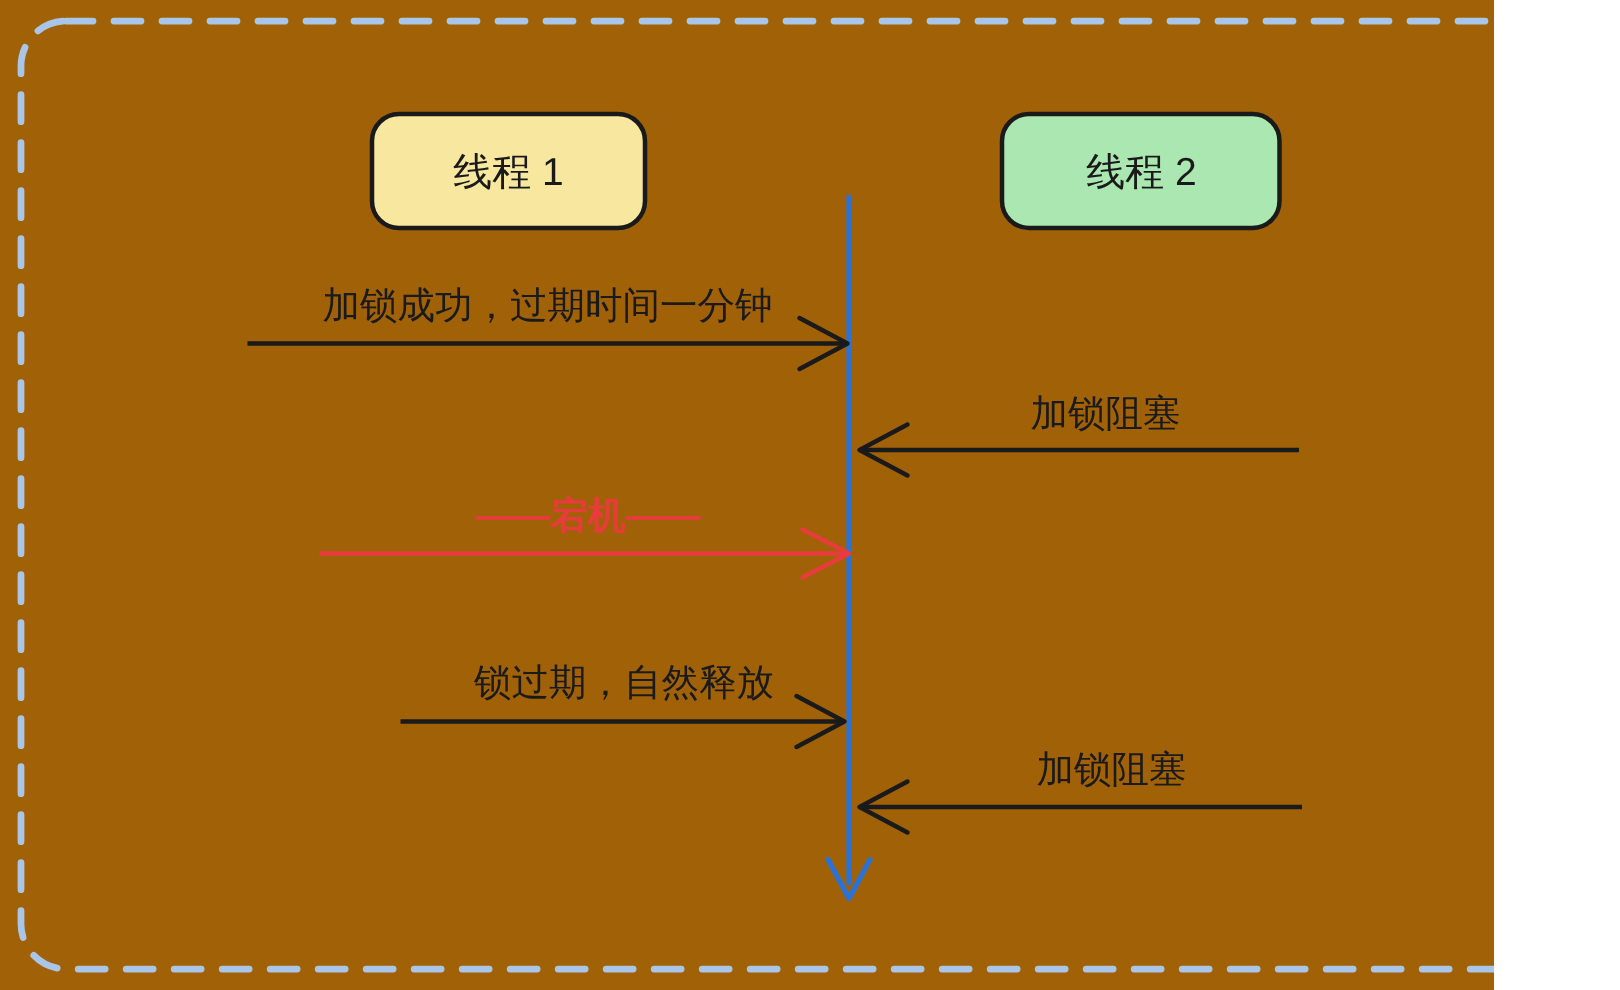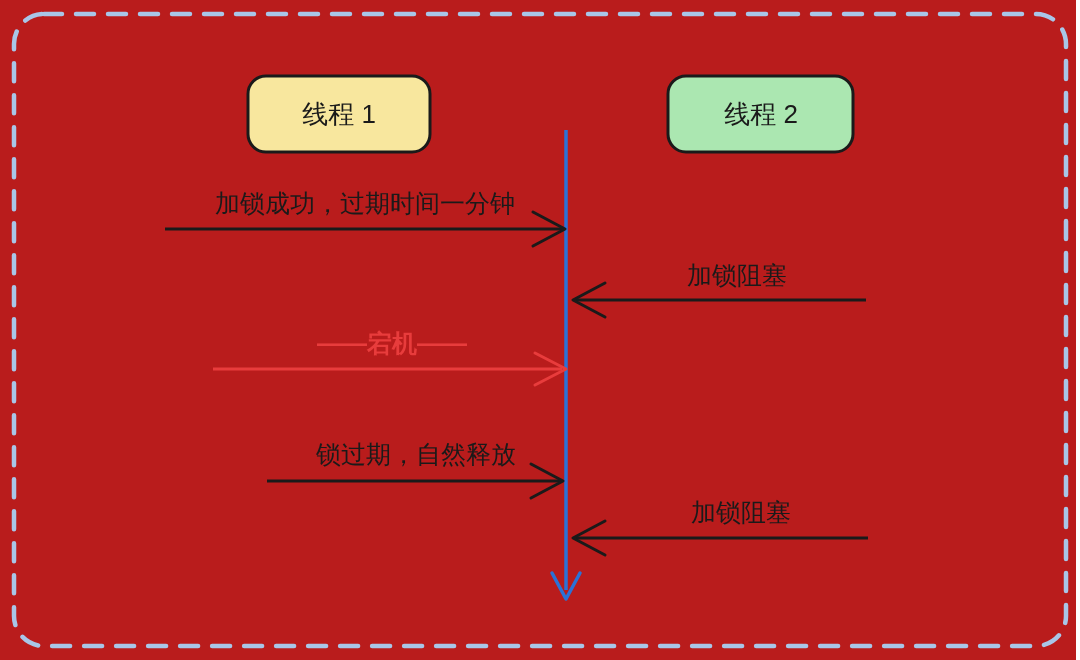--- a/index.html
+++ b/index.html
@@ -3,23 +3,23 @@
 <meta charset="utf-8">
 <style>
   html, body {
     margin: 0;
     padding: 0;
     background: #ffffff;
     font-family: "Liberation Sans", "DejaVu Sans", sans-serif;
   }
   .canvas {
     position: relative;
-    width: 1076px;
+    width: 996px;
     height: 660px;
-    background: #b91c1c;
+    background: #a16207;
     overflow: hidden;
   }
   svg { display: block; }
   text {
     font-family: "Liberation Sans", "DejaVu Sans", sans-serif;
     font-weight: 500;
   }
   .msg-label { font-size: 25px; fill: #1a1a1a; }
   .node-label { font-size: 26px; fill: #1a1a1a; }
   .crash-label { font-size: 25px; font-weight: 600; }

